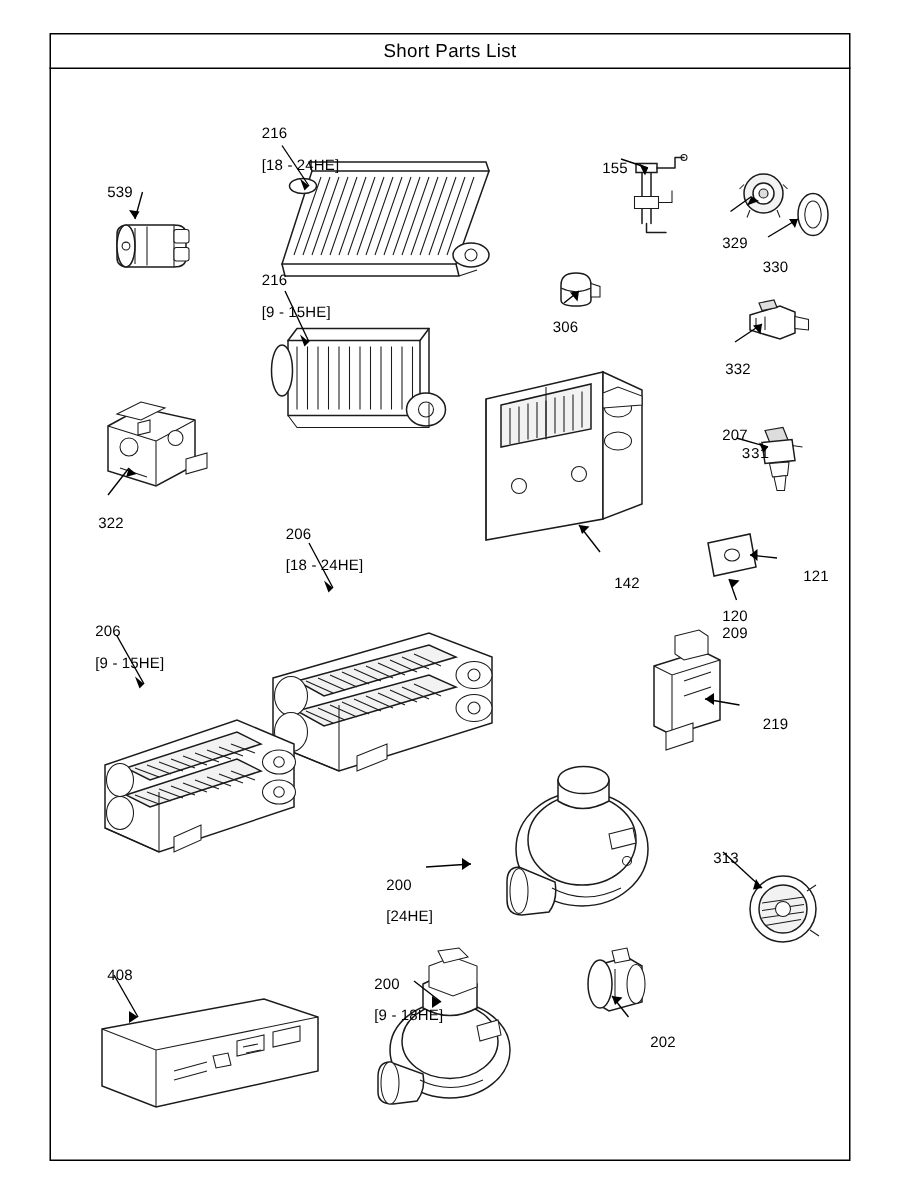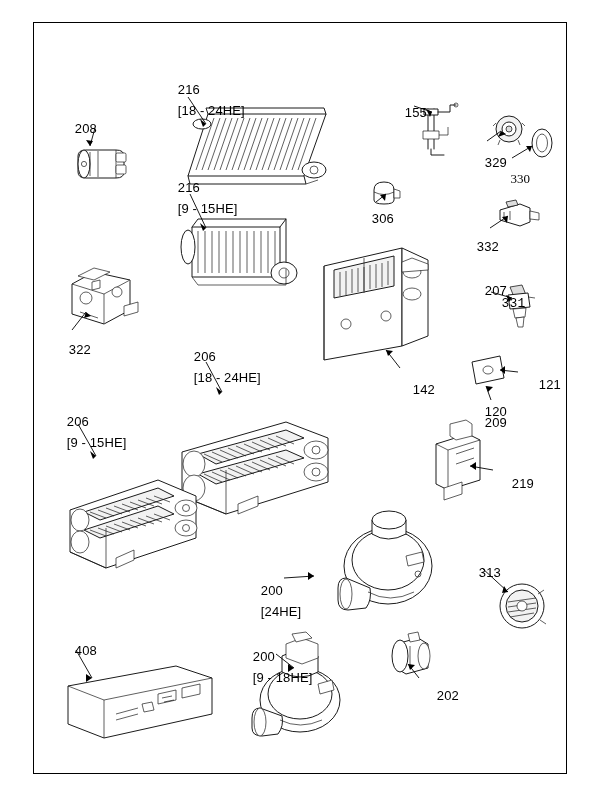--- a/index.html
+++ b/index.html
@@ -38,21 +38,21 @@
     border-bottom: 1px solid #000;
     box-sizing: border-box;
     display: flex;
     align-items: center;
     justify-content: center;
     font-size: 12.5px;
     letter-spacing: 0.2px;
   }
   .label {
     position: absolute;
-    font-size: 13px;
+    font-size: 10px;
     line-height: 10.5px;
     white-space: pre;
     letter-spacing: 0.1px;
   }
   
   .part {
     position: absolute;
   }
   .part svg { display: block; overflow: visible; }
   .ln { fill: none; stroke: #1b1b1b; stroke-width: 1; stroke-linejoin: round; stroke-linecap: round; }
@@ -63,20 +63,23 @@
   .fillgd { fill: #dddddd; stroke: #1b1b1b; stroke-width: 0.8; }
   .hatch { stroke: #1b1b1b; stroke-width: 0.7; fill: none; }
 </style>
 </head>
 <body>
 
 <div id="sheet">
 
   <div class="frame"></div>
 
+  <div class="title-bar">
+    <span>Short Parts List</span>
+  </div>
 
   <div class="part" style="left:70px; top:138px;">
     <svg width="70" height="52" viewBox="0 0 70 52">
       <path class="fillw" d="M8 18 L8 34 Q8 40 16 40 L46 40 Q54 40 54 34 L54 18 Q54 12 46 12 L16 12 Q8 12 8 18 Z"></path>
       <ellipse class="fillw" cx="14" cy="26" rx="6" ry="14"></ellipse>
       <path class="ln2" d="M46 12 L46 40"></path>
       <rect class="fillw2" x="46" y="15" width="10" height="9" rx="1.5"></rect>
       <rect class="fillw2" x="46" y="27" width="10" height="9" rx="1.5"></rect>
       <path class="ln2" d="M20 14 L20 38 M28 13 L28 39"></path>
       <circle class="fillw2" cx="14" cy="26" r="2.6"></circle>
@@ -372,45 +375,45 @@
       <polygon points="92,678 86,674 86,682"></polygon>
     </g>
   </svg>
 
   <div class="label" style="left:163px; top:74px;">
     <span>216</span><br>
     <span>[18 - 24HE]</span>
   </div>
 
   <div class="label" style="left:60px; top:113px;">
-    <span>208</span>
+    <span>539</span>
   </div>
 
   <div class="label" style="left:390px; top:97px;">
     <span>155</span>
   </div>
 
   <div class="label" style="left:470px; top:147px;">
     <span>329</span>
   </div>
 
-  <div class="label" style="left:497px; top:163px;font-family:Liberation Serif, serif;">
+  <div class="label" style="left:497px; top:163px;">
     <span>330</span>
   </div>
 
   <div class="label" style="left:163px; top:172px;">
     <span>216</span><br>
     <span>[9 - 15HE]</span>
   </div>
 
   <div class="label" style="left:357px; top:203px;">
     <span>306</span>
   </div>
 
-  <div class="label" style="left:462px; top:231px;">
+  <div class="label" style="left:472px; top:231px;">
     <span>332</span>
   </div>
 
   <div class="label" style="left:470px; top:275px;">
     <span>207</span>
   </div>
 
   <div class="label" style="left:470px; top:288px;font-family:Liberation Mono, monospace;">
     <span>331</span>
   </div>

